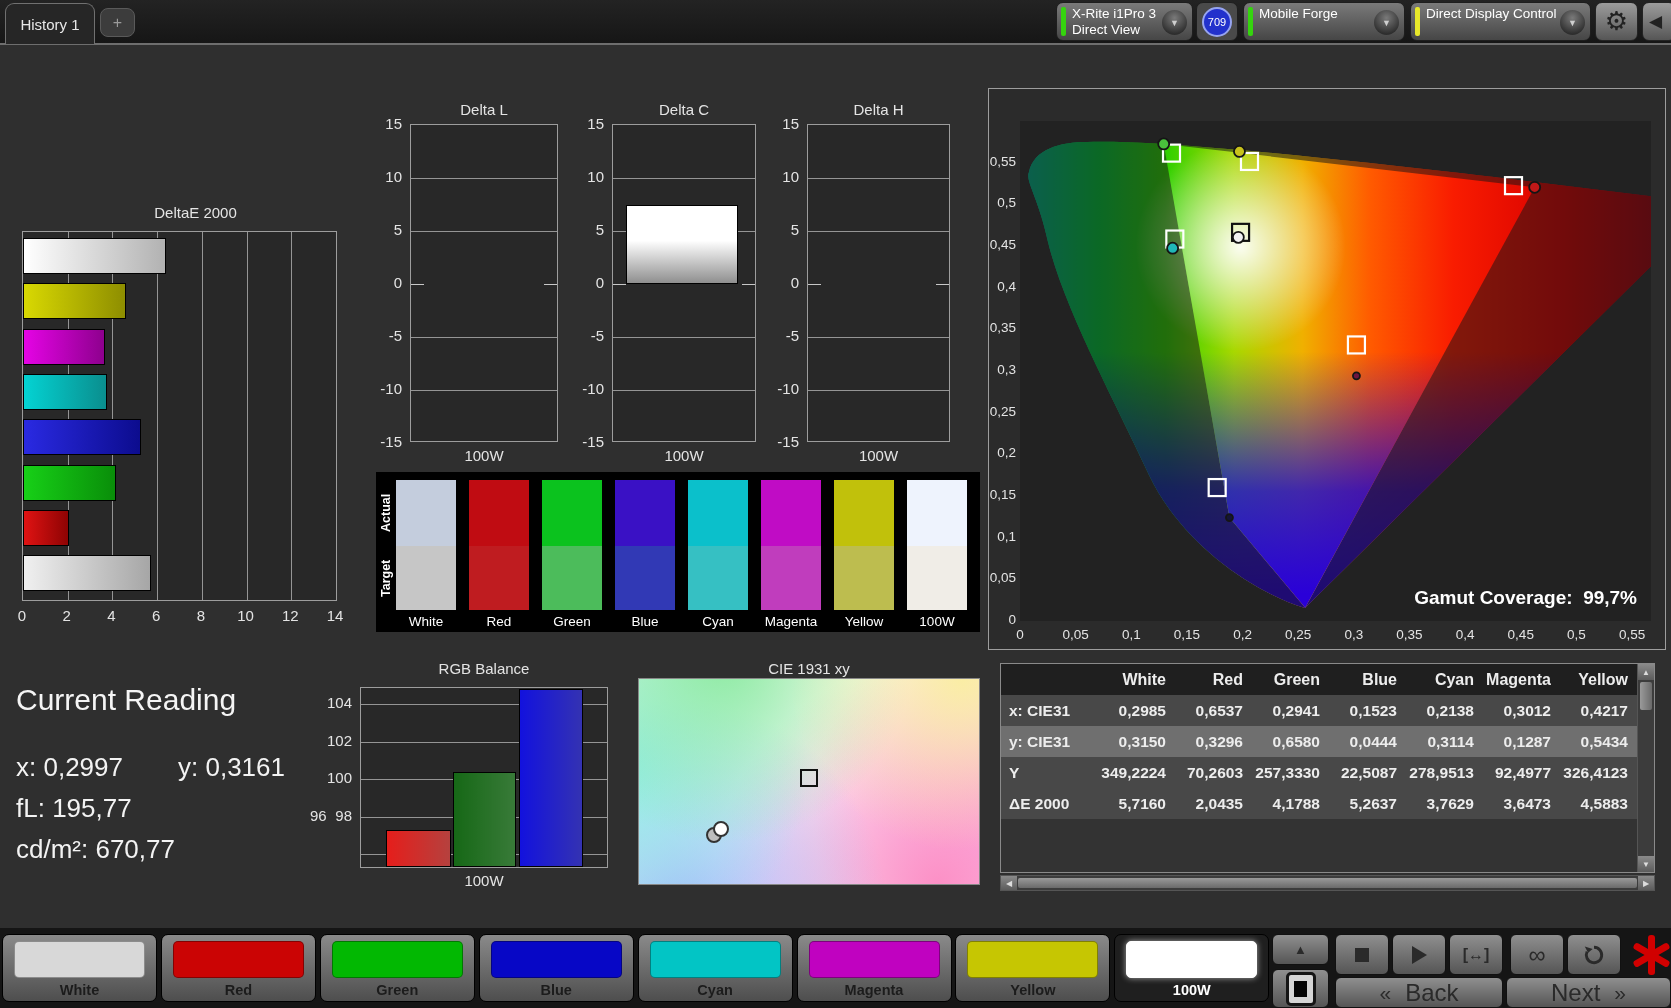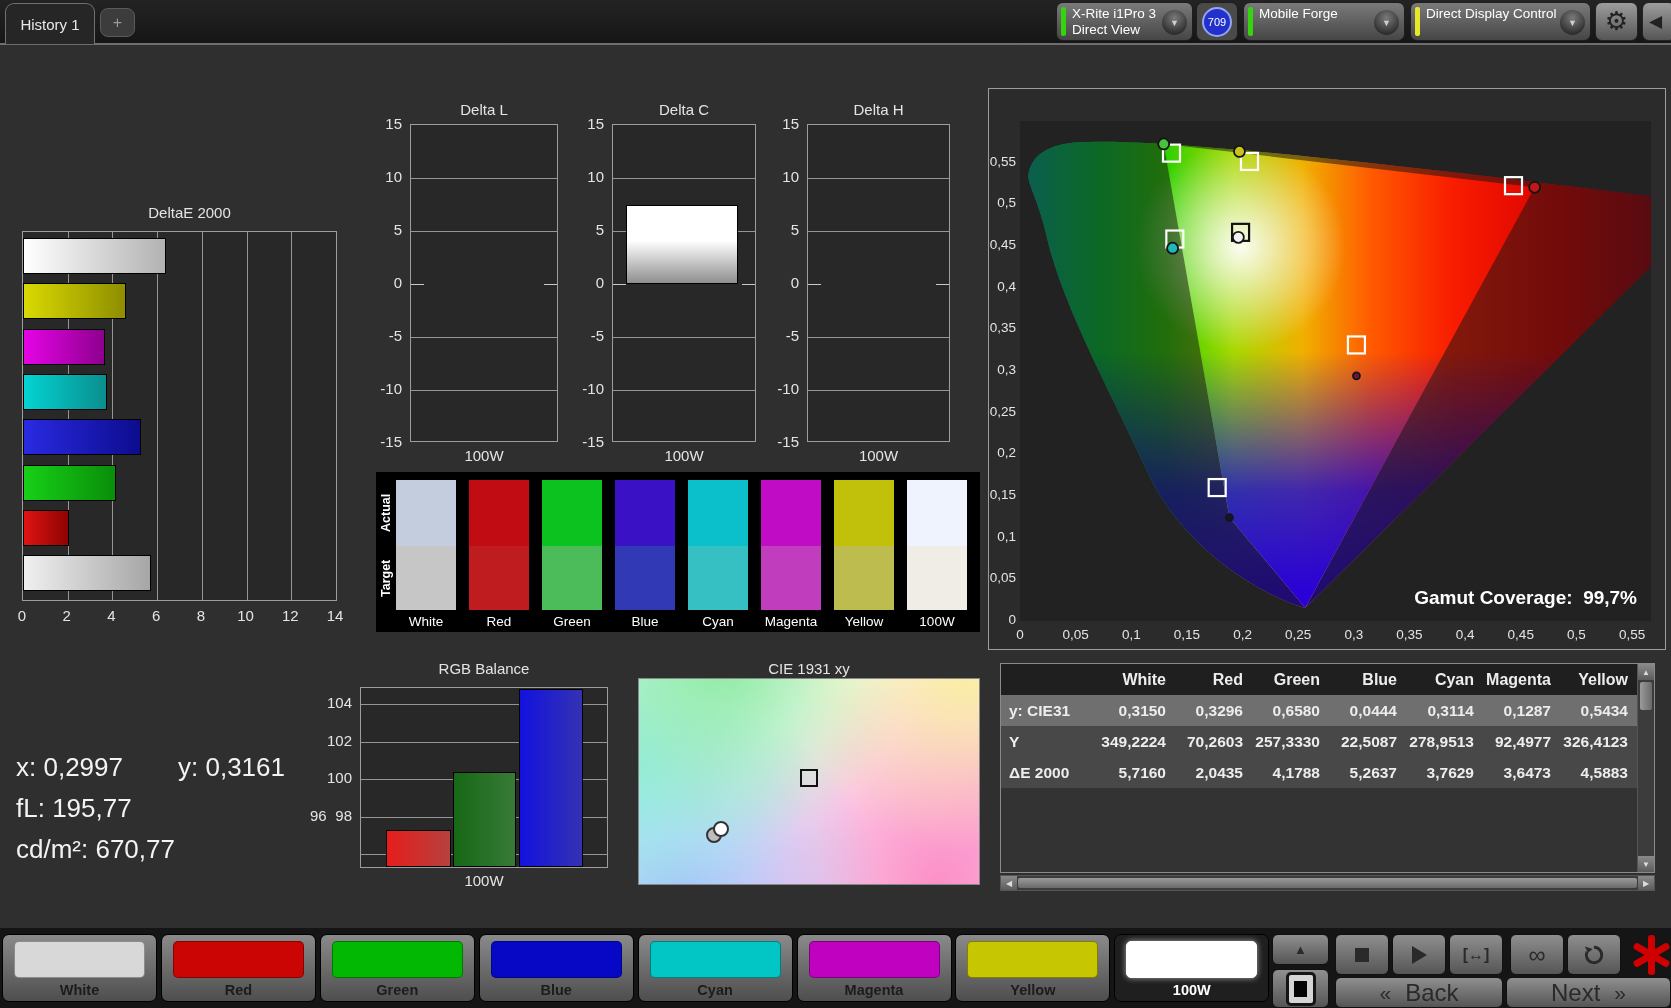--- a/index.html
+++ b/index.html
@@ -105,21 +105,21 @@
     <div class="meter" style="left:1410px;width:181px;">
       <div class="stripe" style="background:#e8e82a;"></div>
       <div class="mtext"><span>Direct Display Control</span></div>
       <div class="chev">▼</div>
     </div>
     <div class="sqbtn" style="left:1595px;width:43px;font-size:26px;">⚙</div>
     <div class="sqbtn" style="left:1642px;width:34px;font-size:17px;justify-content:flex-start;padding-left:6px;">◀</div>
   </div>
 
 
-  <div class="chart-title" style="left:32px;top:204px;width:315px;">DeltaE 2000</div>
+  <div class="chart-title" style="left:38px;top:204px;width:315px;">DeltaE 2000</div>
   <div id="de-plot" class="plot" style="left:22px;top:231px;width:315px;height:370px;">
       <div class="gridv" style="left: 44.7143px;"></div>
       <div class="gridv" style="left: 89.4286px;"></div>
       <div class="gridv" style="left: 134.143px;"></div>
       <div class="gridv" style="left: 178.857px;"></div>
       <div class="gridv" style="left: 223.571px;"></div>
       <div class="gridv" style="left: 268.286px;"></div>
       <div class="hbar" style="left: 0px; top: 6px; height: 36px; width: 143.086px; background: linear-gradient(90deg, rgb(255, 255, 255), rgb(178, 178, 178));"></div>
       <div class="hbar" style="left: 0px; top: 51.3px; height: 36px; width: 102.619px; background: linear-gradient(90deg, rgb(217, 217, 2), rgb(142, 142, 0));"></div>
       <div class="hbar" style="left: 0px; top: 96.6px; height: 36px; width: 81.6036px; background: linear-gradient(90deg, rgb(229, 4, 229), rgb(142, 0, 142));"></div>
@@ -279,20 +279,30 @@
         <div class="trow" style="background: rgb(31, 31, 31); font-size: 16px;">
           <div class="lcell"></div>
           <div class="vcell">White</div>
           <div class="vcell">Red</div>
           <div class="vcell">Green</div>
           <div class="vcell">Blue</div>
           <div class="vcell">Cyan</div>
           <div class="vcell">Magenta</div>
           <div class="vcell">Yellow</div>
         </div>
+        <div class="trow" style="background: rgb(72, 72, 72);">
+          <div class="lcell">x: CIE31</div>
+          <div class="vcell">0,2985</div>
+          <div class="vcell">0,6537</div>
+          <div class="vcell">0,2941</div>
+          <div class="vcell">0,1523</div>
+          <div class="vcell">0,2138</div>
+          <div class="vcell">0,3012</div>
+          <div class="vcell">0,4217</div>
+        </div>
         <div class="trow" style="background: rgb(111, 111, 111);">
           <div class="lcell">y: CIE31</div>
           <div class="vcell">0,3150</div>
           <div class="vcell">0,3296</div>
           <div class="vcell">0,6580</div>
           <div class="vcell">0,0444</div>
           <div class="vcell">0,3114</div>
           <div class="vcell">0,1287</div>
           <div class="vcell">0,5434</div>
         </div>
@@ -322,20 +332,21 @@
       <div id="vthumb"></div>
       <div class="sbtn" style="bottom:0;top:auto;">▼</div>
     </div>
   </div>
   <div id="hscroll">
     <div class="hsbtn" style="left:0;">◀</div>
     <div id="hthumb"></div>
     <div class="hsbtn" style="right:0;">▶</div>
   </div>
 
+  <div id="cur-title">Current Reading</div>
   <div class="cur-line" style="left:16px;top:752px;">x: 0,2997</div>
   <div class="cur-line" style="left:178px;top:752px;">y: 0,3161</div>
   <div class="cur-line" style="left:16px;top:793px;">fL: 195,77</div>
   <div class="cur-line" style="left:16px;top:834px;">cd/m²: 670,77</div>
 
   <div class="chart-title" style="left:360px;top:660px;width:248px;">RGB Balance</div>
   <div id="rgb-plot" class="plot" style="left:360px;top:687px;width:248px;height:181px;">
       <div class="gridh" style="top: 166.49px;"></div>
       <div class="gridh" style="top: 128.95px;"></div>
       <div class="gridh" style="top: 91.4099px;"></div>

